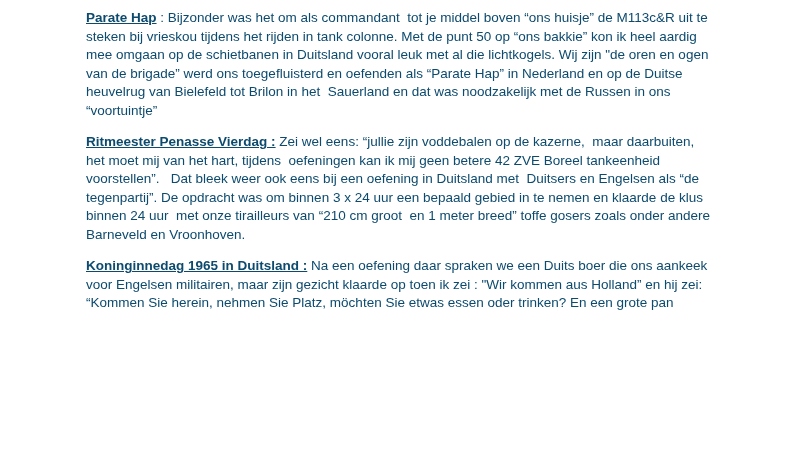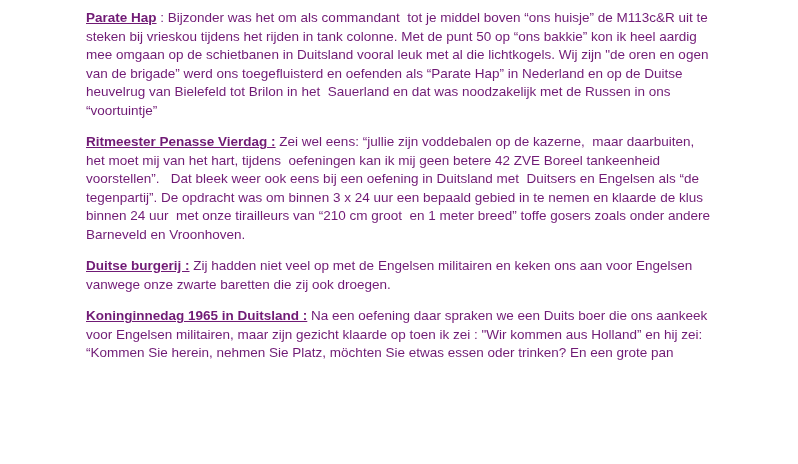--- a/index.html
+++ b/index.html
@@ -17,21 +17,21 @@
     background: #ffffff;
   }
   .text-block {
     position: absolute;
     left: 86px;
     top: 9px;
     width: 629px;
     font-family: "Liberation Sans", sans-serif;
     font-size: 13.5px;
     line-height: 18.5px;
-    color: #701a75;
+    color: #0c4a6e;
   }
   .text-block p {
     margin: 0 0 13px 0;
     white-space: pre-wrap;
   }
   .hd {
     font-weight: bold;
     text-decoration: underline;
   }
 </style>
@@ -39,18 +39,17 @@
 <body>
 
 <div class="page">
   <div class="text-block">
 
     <p><span class="hd">Parate Hap</span><span class="bd"> : Bijzonder was het om als commandant  tot je middel boven “ons huisje” de M113c&amp;R uit te steken bij vrieskou tijdens het rijden in tank colonne. Met de punt 50 op “ons bakkie” kon ik heel aardig mee omgaan op de schietbanen in Duitsland vooral leuk met al die lichtkogels. Wij zijn "de oren en ogen van de brigade” werd ons toegefluisterd en oefenden als “Parate Hap” in Nederland en op de Duitse heuvelrug van Bielefeld tot Brilon in het  Sauerland en dat was noodzakelijk met de Russen in ons “voortuintje”</span></p>
 
     <p><span class="hd">Ritmeester Penasse Vierdag :</span><span class="bd"> Zei wel eens: “jullie zijn voddebalen op de kazerne,  maar daarbuiten, het moet mij van het hart, tijdens  oefeningen kan ik mij geen betere 42 ZVE Boreel tankeenheid voorstellen”.   Dat bleek weer ook eens bij een oefening in Duitsland met  Duitsers en Engelsen als “de tegenpartij”. De opdracht was om binnen 3 x 24 uur een bepaald gebied in te nemen en klaarde de klus binnen 24 uur  met onze tirailleurs van “210 cm groot  en 1 meter breed” toffe gosers zoals onder andere Barneveld en Vroonhoven.</span></p>
 
 
-    <p><span class="hd">Duitse burgerij :</span><span class="bd"> Zij hadden niet veel op met de Engelsen militairen en keken ons aan voor Engelsen vanwege onze zwarte baretten die zij ook droegen.</span></p>
 
     <p><span class="hd">Koninginnedag 1965 in Duitsland :</span><span class="bd"> Na een oefening daar spraken we een Duits boer die ons aankeek voor Engelsen militairen, maar zijn gezicht klaarde op toen ik zei : "Wir kommen aus Holland” en hij zei: “Kommen Sie herein, nehmen Sie Platz, möchten Sie etwas essen oder trinken? En een grote pan</span></p>
 
   </div>
 </div>
 
 </body></html>

